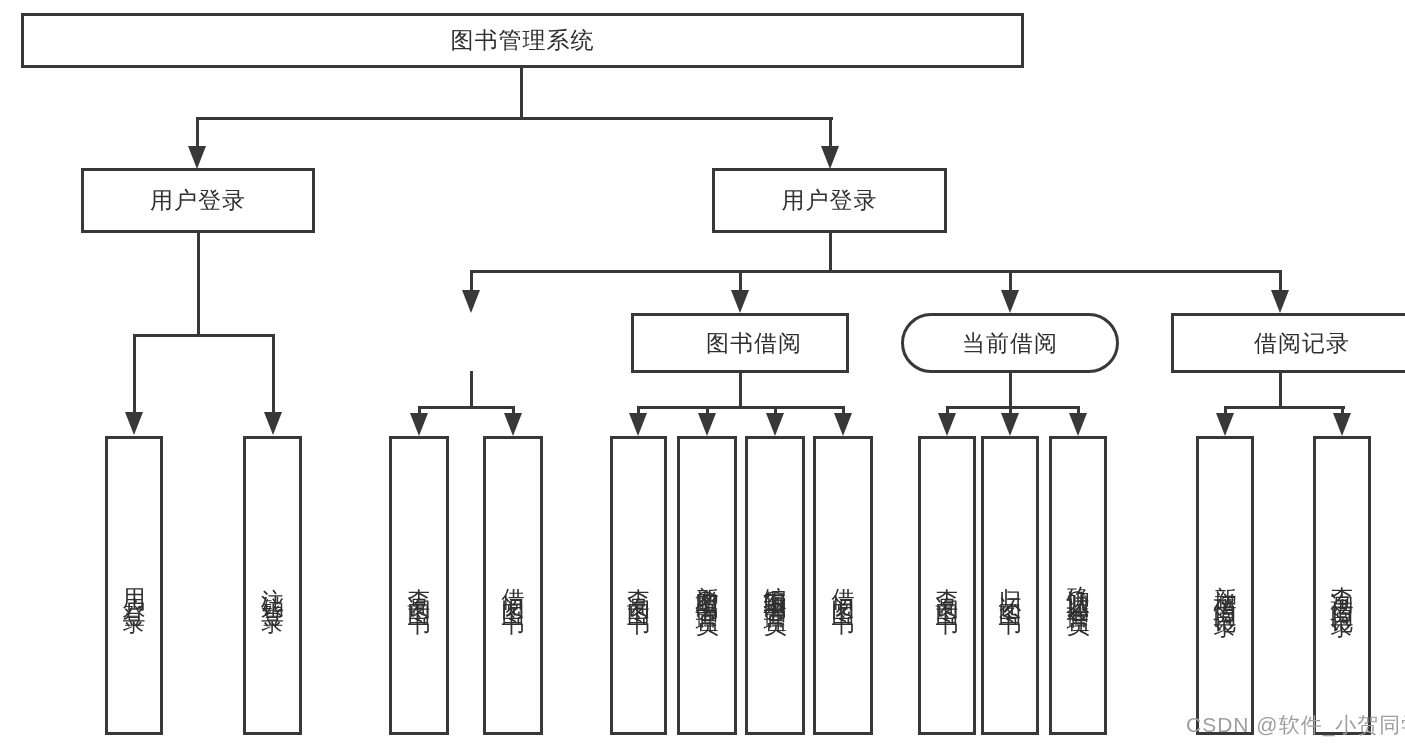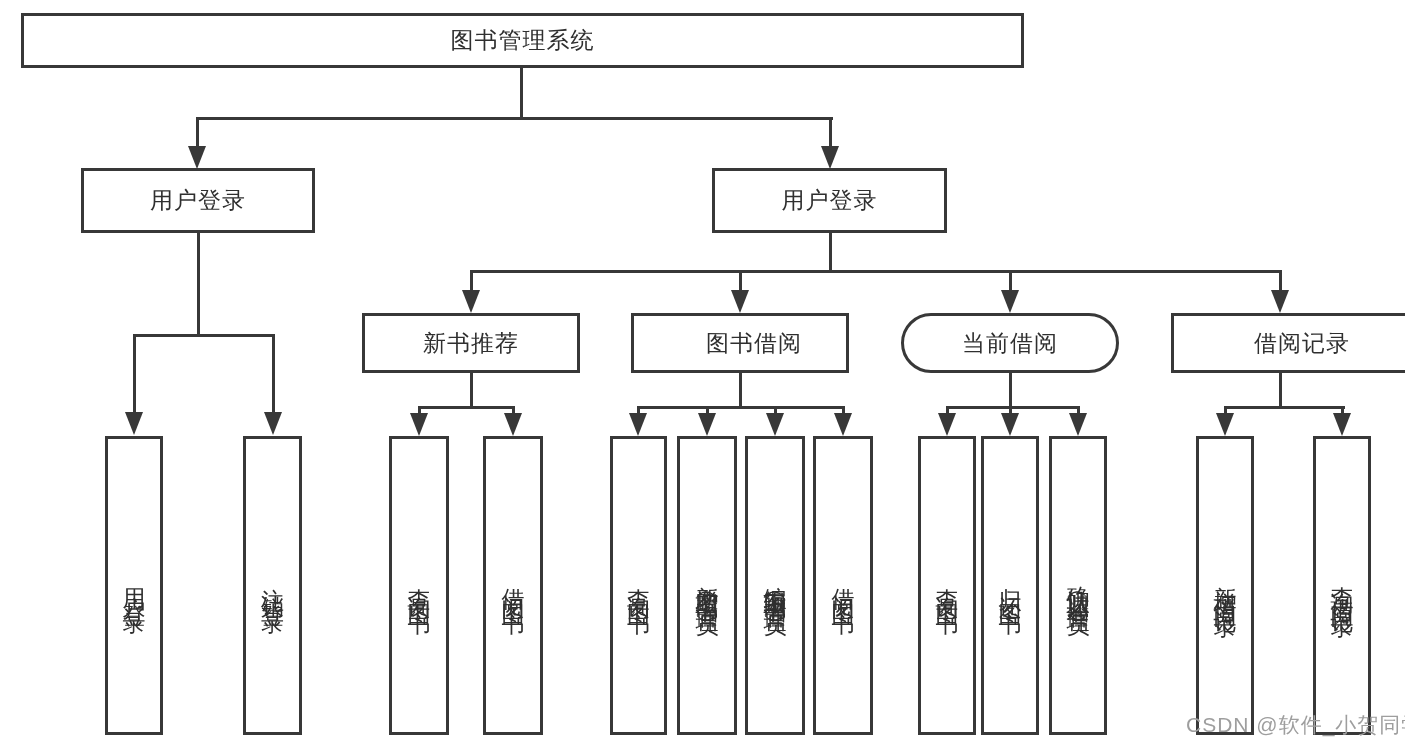--- a/index.html
+++ b/index.html
@@ -67,21 +67,20 @@
 <body>
 
 <div id="canvas">
 
   <div class="box" style="left:21px; top:13px; width:1003px; height:55px;">图书管理系统</div>
 
   <div class="box" style="left:81px; top:168px; width:234px; height:65px;">用户登录</div>
 
   <div class="box" style="left:712px; top:168px; width:235px; height:65px;">用户登录</div>
 
-  <div class="box" style="left:362px; top:313px; width:218px; height:60px;">新书推荐</div>
 
   <div class="box" style="left:631px; top:313px; width:218px; height:60px;padding-left:28px;">图书借阅</div>
 
   <div class="box" style="left:901px; top:313px; width:218px; height:60px;border-radius:30px;">当前借阅</div>
 
   <div class="box" style="left:1171px; top:313px; width:262px; height:60px;">借阅记录</div>
 
   <div class="box leaf" style="left:105px; top:436px; width:58px; height:299px;">用户登录</div>
 
   <div class="box leaf" style="left:243px; top:436px; width:59px; height:299px;">注销登录</div>

